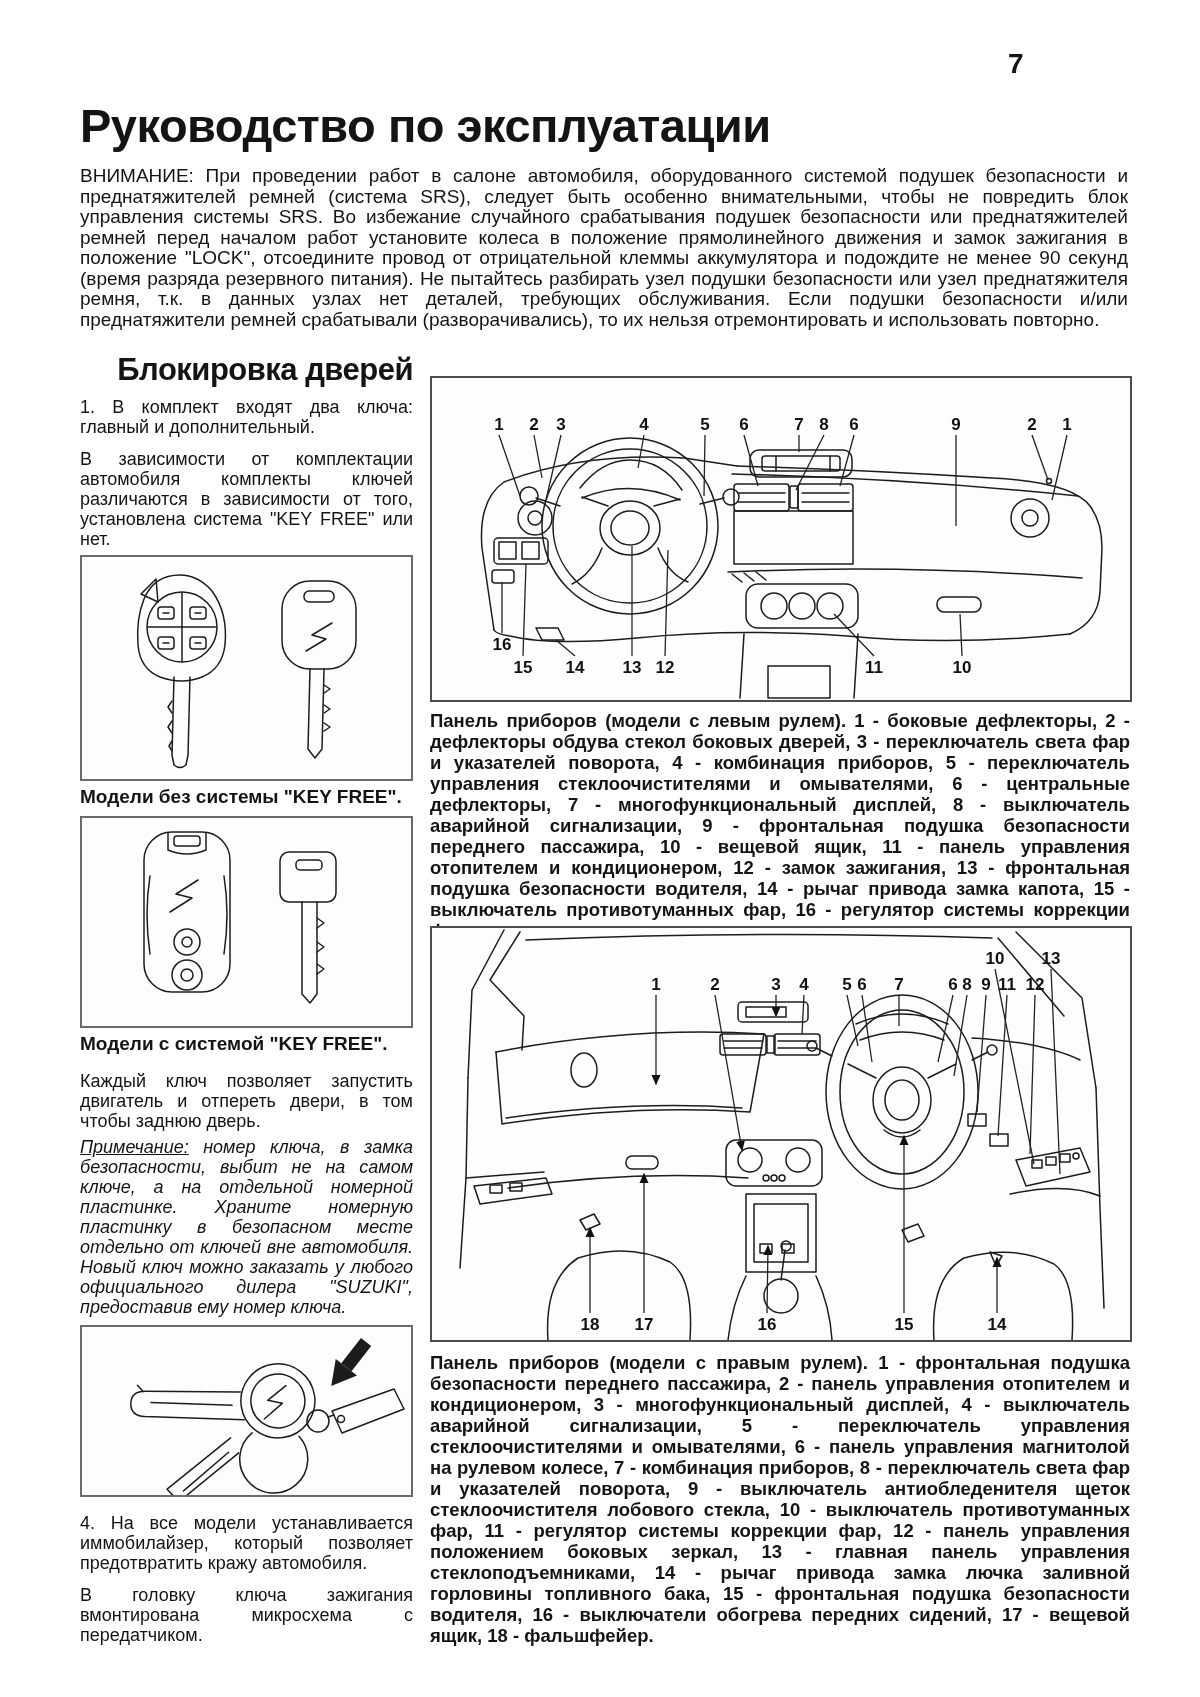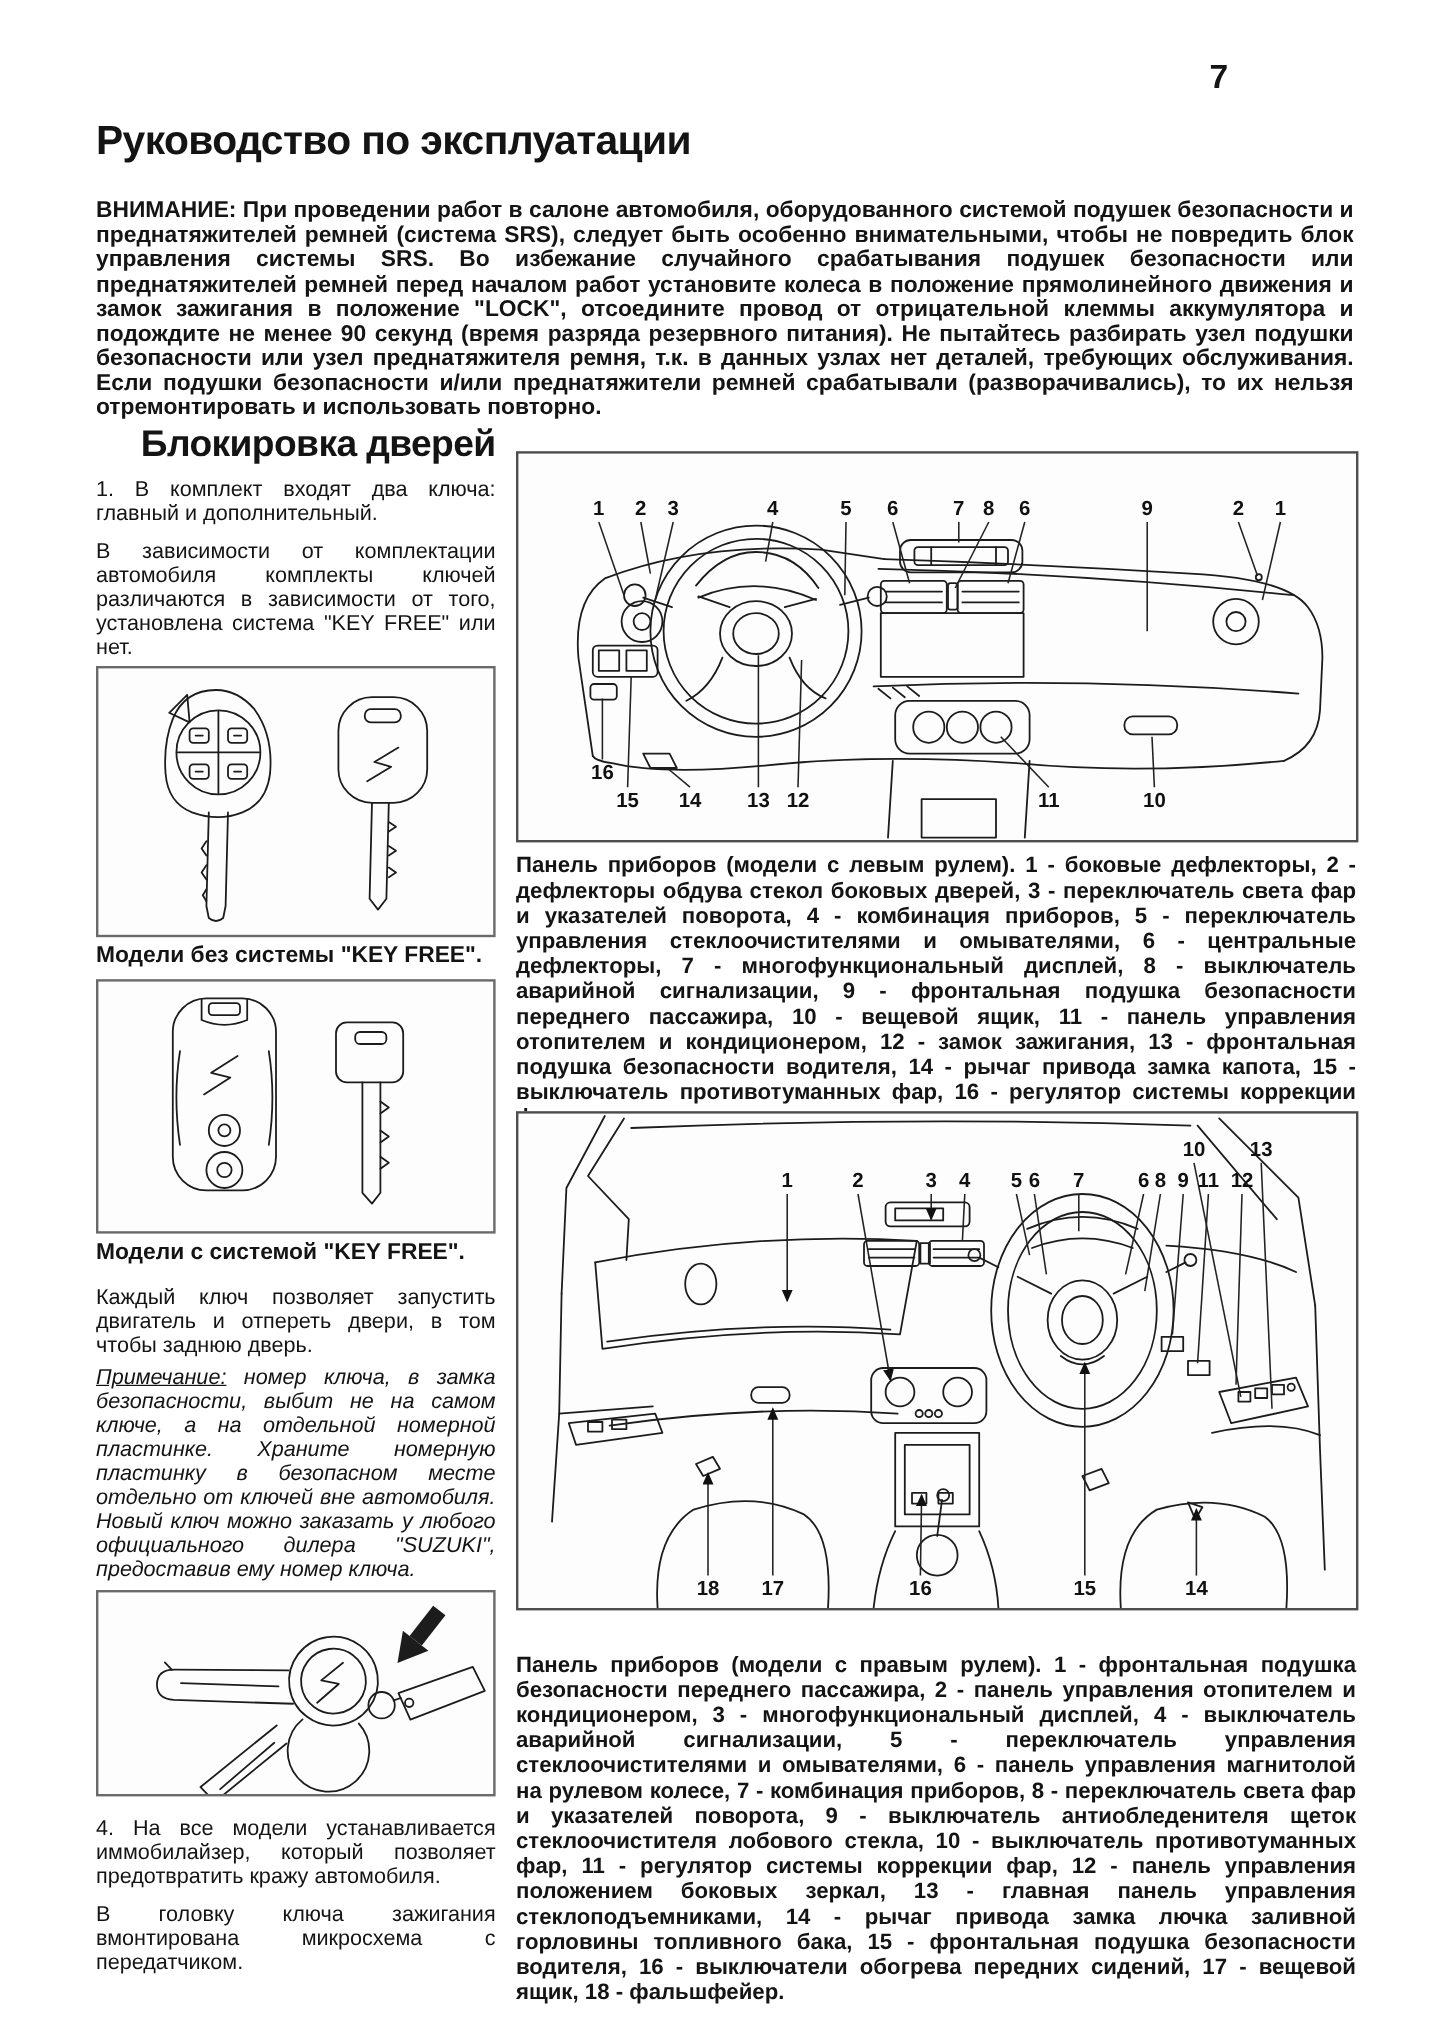--- a/index.html
+++ b/index.html
@@ -10,26 +10,26 @@
     font-family:"Liberation Sans",sans-serif;
     color:#141414;
     overflow:hidden;
   }
   .pageno{
     position:absolute;top:48px;left:1008px;
     font-size:28px;font-weight:bold;
   }
   .title{
     position:absolute;top:98px;left:80px;
-    font-size:34px;font-weight:bold;letter-spacing:-0.5px;
+    font-size:47px;font-weight:bold;letter-spacing:-0.5px;
     margin:0;
   }
   .warning{
     position:absolute;top:166px;left:80px;width:1048px;
-    font-size:19px;font-weight:bold;line-height:20.5px;
+    font-size:19px;font-weight:normal;line-height:20.5px;
     text-align:justify;
   }
   
   .leftcol{
     position:absolute;top:352px;left:80px;width:333px;
   }
   .leftcol h2{
     margin:0 0 9px 0;font-size:31px;font-weight:bold;letter-spacing:-0.5px;text-align:right;
   }
   .leftcol p{
@@ -58,21 +58,21 @@
     position:absolute;left:0;width:698px;
     border:2px solid #4d4d4d;background:#fdfdfd;
   }
   .dbox1{top:0;height:322px;}
   .dbox2{top:550px;height:412px;}
   .dcap{
     position:absolute;left:0;width:700px;
     font-size:18.5px;font-weight:bold;line-height:21px;text-align:justify;
   }
   .dcap1{top:334px;}
-  .dcap2{top:1000px;}
+  .dcap2{top:976px;}
   
   .art *{stroke:#1c1c1c;stroke-width:1.5;fill:none;stroke-linecap:round;stroke-linejoin:round;}
   .art .fill{fill:#1c1c1c;stroke:none;}
   text.callout{
     font-family:"Liberation Sans",sans-serif;
     font-size:17px;font-weight:bold;fill:#111;
     text-anchor:middle;dominant-baseline:central;
     stroke:none;
   }
   line.leader{stroke:#222;stroke-width:1.3px;}

